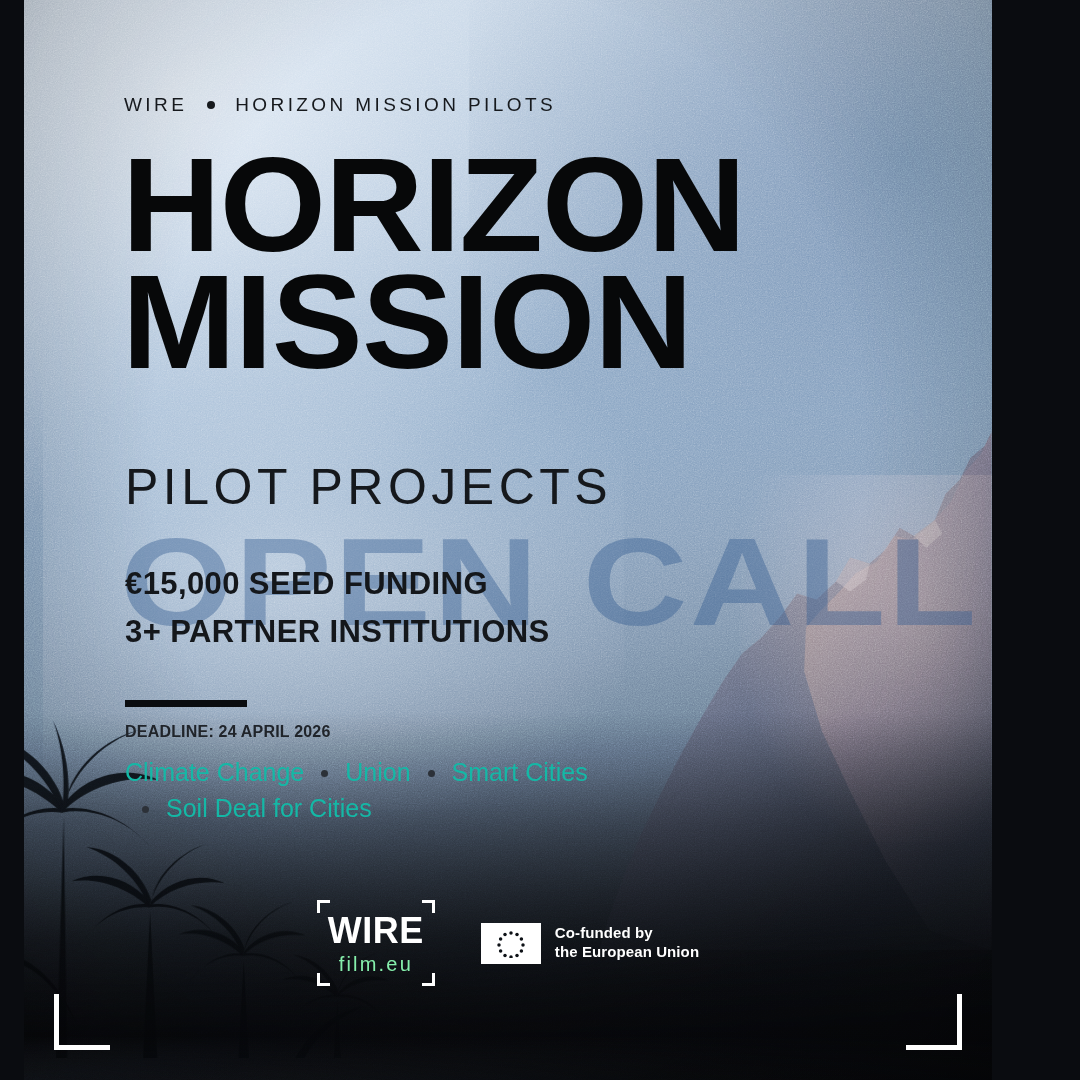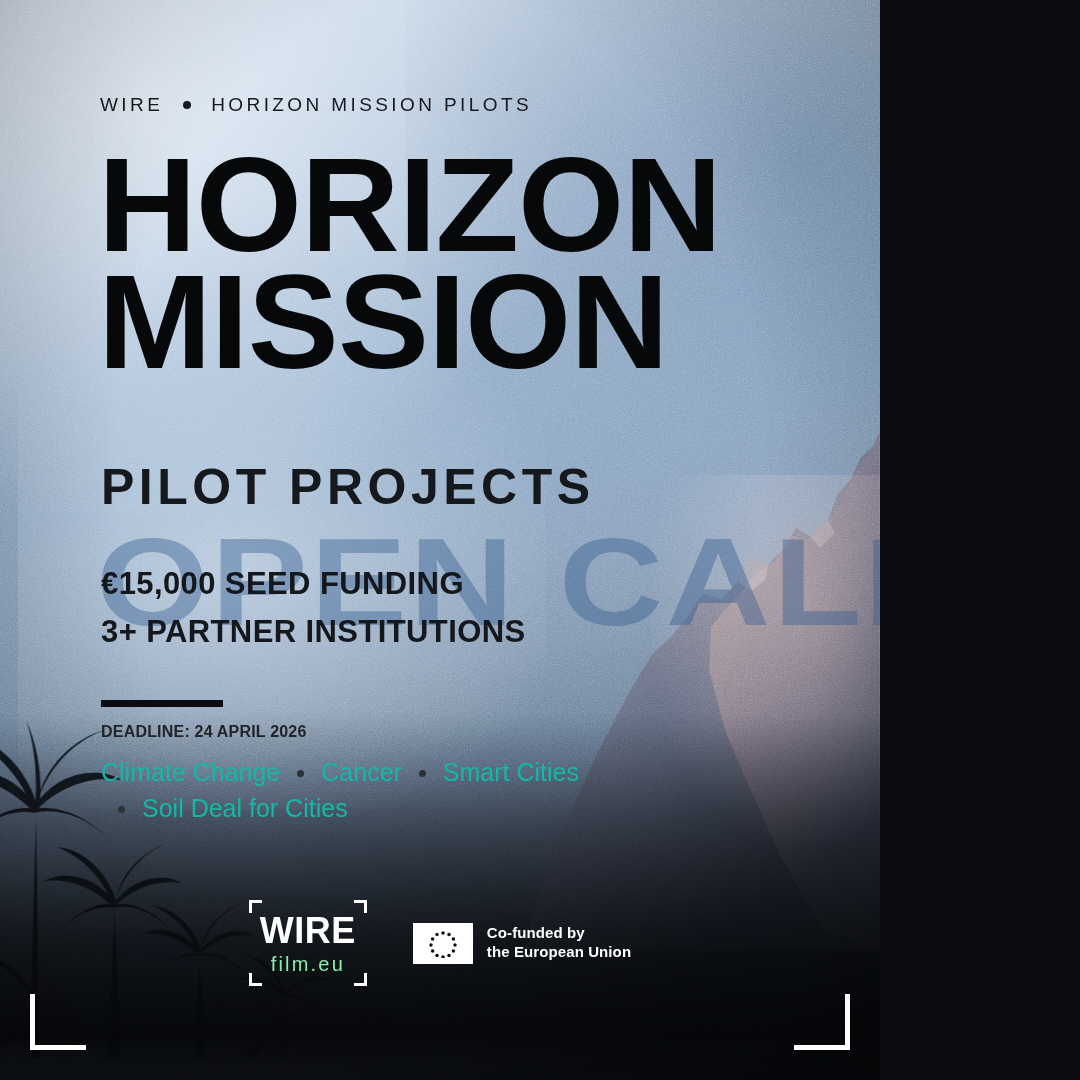--- a/index.html
+++ b/index.html
@@ -6,23 +6,24 @@
 
   body {
     width:1080px; height:1080px;
     font-family:"Liberation Sans", sans-serif;
     overflow:hidden;
     background:#0a0c10;
   }
 
   #poster {
     position:relative;
-    width:880px; height:1080px;
+    width:968px; height:1080px;
     overflow:hidden;
     isolation:isolate;
+    margin-left:24px;
   }
 
   
   .bg-base {
     position:absolute; inset:0;
     background:
       linear-gradient(170deg,
         #cfdcea 0%,
         #bfd0e2 10%,
         #a8bed6 22%,
@@ -145,21 +146,21 @@
     letter-spacing:-1px;
     color:#070809;
     transform:scaleX(1.02);
     transform-origin:left top;
   }
   .headline .l2 { margin-top:-6px; }
 
   .subhead {
     position:absolute; left:101px; top:458px;
     font-size:50px;
-    font-weight:700;
+    font-weight:400;
     letter-spacing:4.5px;
     color:#15181c;
   }
 
   
   .watermark {
     position:absolute; left:96px; top:519px;
     font-family:"Liberation Sans Narrow","Liberation Sans", sans-serif;
     font-weight:700;
     font-size:125px;
@@ -393,21 +394,21 @@
     </div>
 
     <div class="rule"></div>
 
     <div class="deadline">DEADLINE: 24 APRIL 2026</div>
 
     <div class="themes">
       <div class="theme-row">
         <span class="t">Climate Change</span>
         <span class="sep"></span>
-        <span class="t">Cancer</span>
+        <span class="t">Union</span>
         <span class="sep"></span>
         <span class="t">Smart Cities</span>
       </div>
       <div class="theme-row">
         <span class="sep"></span>
         <span class="t">Soil Deal for Cities</span>
       </div>
     </div>
 
     <div class="footer">

